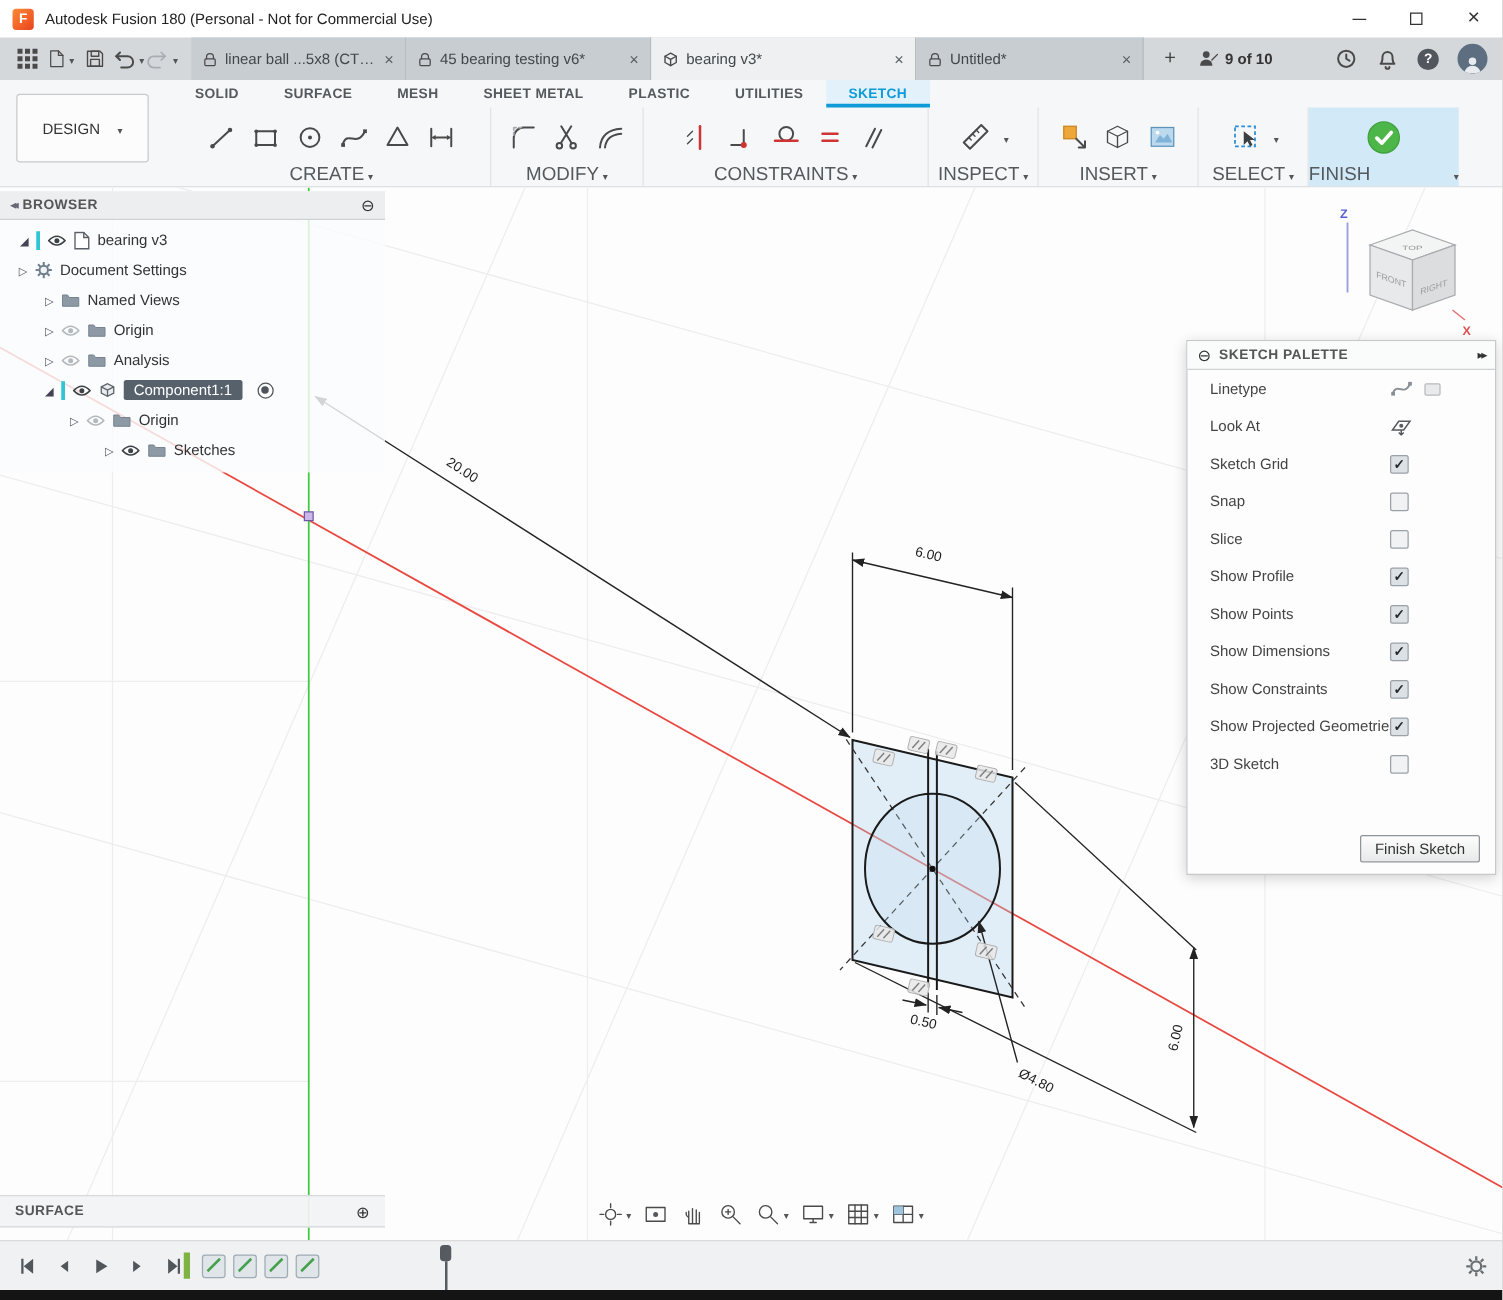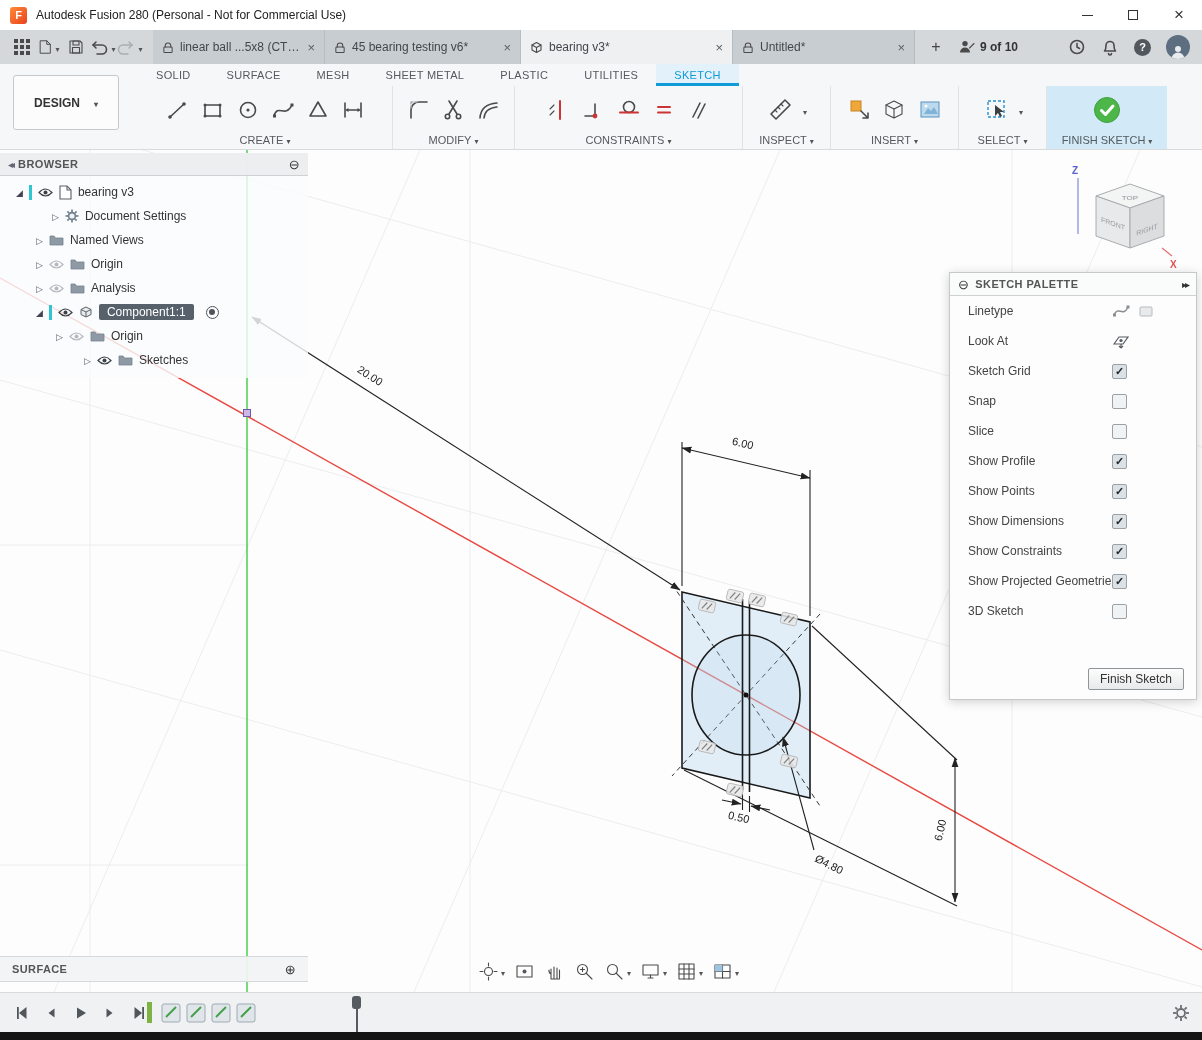--- a/index.html
+++ b/index.html
@@ -34,30 +34,30 @@
 .tab-x::before{content:"×";font-size:13px}
 .plus-btn{width:26px;height:26px;margin-left:8px;display:flex;align-items:center;justify-content:center;color:#444}
 .plus-btn::before{content:"+";font-size:16px}
 .job-status{display:flex;align-items:center;gap:5px;margin-left:10px;font-size:12px;color:#333;font-weight:bold}
 .tb-right{margin-left:auto;display:flex;align-items:center;gap:15px;padding-right:12px}
 .help-circle{width:17px;height:17px;border-radius:50%;background:#51575c;color:#fff;font-size:11px;font-weight:bold;display:flex;align-items:center;justify-content:center}
 .help-circle::before{content:"?"}
 .avatar{width:24px;height:24px;border-radius:50%;background:#5d6e80;display:flex;align-items:end;justify-content:center;overflow:hidden}
 
 .ribbon{position:relative;height:86px;background:#f6f7f8;border-bottom:1px solid #d9dadb}
-.workspace-btn{position:absolute;left:13px;top:11px;width:106px;height:55px;background:#fcfcfd;border:1px solid #c7c9cb;border-radius:3px;display:flex;align-items:center;justify-content:center;font-size:12px;font-weight:bold;color:#333;gap:12px}
+.workspace-btn{position:absolute;left:13px;top:11px;width:106px;height:55px;background:#fcfcfd;border:1px solid #c7c9cb;border-radius:3px;display:flex;align-items:center;justify-content:center;font-size:12px;font-weight:normal;color:#333;gap:12px}
 .env-tabs{display:flex;margin-left:138px;height:22px}
-.env-tab{padding:0 18px;font-size:11px;font-weight:normal;color:#54595e;line-height:22px;letter-spacing:.3px}
+.env-tab{padding:0 18px;font-size:11px;font-weight:bold;color:#54595e;line-height:22px;letter-spacing:.3px}
 .env-tab.active{color:#0f9bd7;background:#e3f1fa;box-shadow:inset 0 -3px 0 #0f9bd7}
 .tool-row{display:flex;margin-left:138px;height:63px}
 .grp{display:flex;flex-direction:column;padding:2px 0 3px;border-right:1px solid #e2e3e4}
 .grp.hl{background:#d2e9f8;border-right:none}
 .grp-icons{display:flex;align-items:center;justify-content:center;gap:5px;flex:1}
 .tool-btn{width:30px;height:30px;display:flex;align-items:center;justify-content:center;border-radius:2px}
-.grp-lbl{display:flex;align-items:flex-end;justify-content:center;font-size:11px;color:#54595e;height:15px;gap:1px}
+.grp-lbl{display:flex;align-items:flex-start;justify-content:center;font-size:15px;color:#54595e;height:15px;gap:1px}
 
 .canvas{position:absolute;left:0;top:150px;width:1202px;height:842px;background:#fdfdfe}
 .sketch-svg{position:absolute;left:0;top:0}
 .grid-l{stroke:#ededee;stroke-width:1}
 .sk-line{stroke:#222;stroke-width:1.1;fill:none}
 .sk-thick{stroke:#1a1a1a;stroke-width:1.6;fill:none}
 .sk-dash{stroke:#333;stroke-width:1;stroke-dasharray:5 4;fill:none}
 .dim-t{font-size:11px;fill:#1c1c1c;paint-order:stroke;stroke:#fdfdfe;stroke-width:2.5px}
 
 .panel-hdr{height:23px;display:flex;align-items:center;padding:0 8px;background:rgba(235,237,239,.95);border-bottom:1px solid #cfd2d4;font-size:11px;font-weight:bold;color:#555;letter-spacing:.4px;gap:6px}
@@ -103,21 +103,21 @@
 .tl-gear{position:absolute;right:12px;top:11px}
 .taskbar{position:absolute;left:0;top:1032px;width:1202px;height:8px;background:#141414}
 </style>
 </head>
 <body>
 
 <div class="app">
 
   <div class="titlebar">
     <span class="fusion-logo">F</span>
-    <span class="title-text">Autodesk Fusion 280 (Personal - Not for Commercial Use)</span>
+    <span class="title-text">Autodesk Fusion 180 (Personal - Not for Commercial Use)</span>
     <div class="win-btns">
       <span class="win-btn">
           <span class="min-glyph"></span>
         </span>
       <span class="win-btn">
           <span class="max-glyph"></span>
         </span>
       <span class="win-btn">
           <span class="close-glyph"></span>
         </span>
@@ -532,21 +532,21 @@
           <svg width="15" height="11" viewBox="0 0 15 11">
               <path d="M1 5.5 Q7.5 -1.5 14 5.5 Q7.5 12.5 1 5.5 z" fill="none" stroke="#3d4246" stroke-width="1.2"></path>
               <circle cx="7.5" cy="5.5" r="2" fill="#3d4246"></circle>
             </svg>
           <svg width="13" height="15" viewBox="0 0 13 15">
               <path d="M1 1 h7 l4 4 v9 H1 z" fill="#fff" stroke="#5a6066" stroke-width="1.1"></path>
               <path d="M8 1 v4 h4" fill="none" stroke="#5a6066" stroke-width="1.1"></path>
             </svg>
           <span>bearing v3</span>
         </div>
-        <div class="trow" style="padding-left:52px">
+        <div class="trow" style="padding-left:15px">
           <span class="exp-c"></span>
           <svg width="14" height="14" viewBox="0 0 14 14">
               <g stroke="#6d7e8d" stroke-width="1.6">
                 <line x1="7" y1="0.5" x2="7" y2="3"></line>
                 <line x1="7" y1="11" x2="7" y2="13.5"></line>
                 <line x1="0.5" y1="7" x2="3" y2="7"></line>
                 <line x1="11" y1="7" x2="13.5" y2="7"></line>
                 <line x1="2.4" y1="2.4" x2="4.2" y2="4.2"></line>
                 <line x1="9.8" y1="9.8" x2="11.6" y2="11.6"></line>
                 <line x1="11.6" y1="2.4" x2="9.8" y2="4.2"></line>

